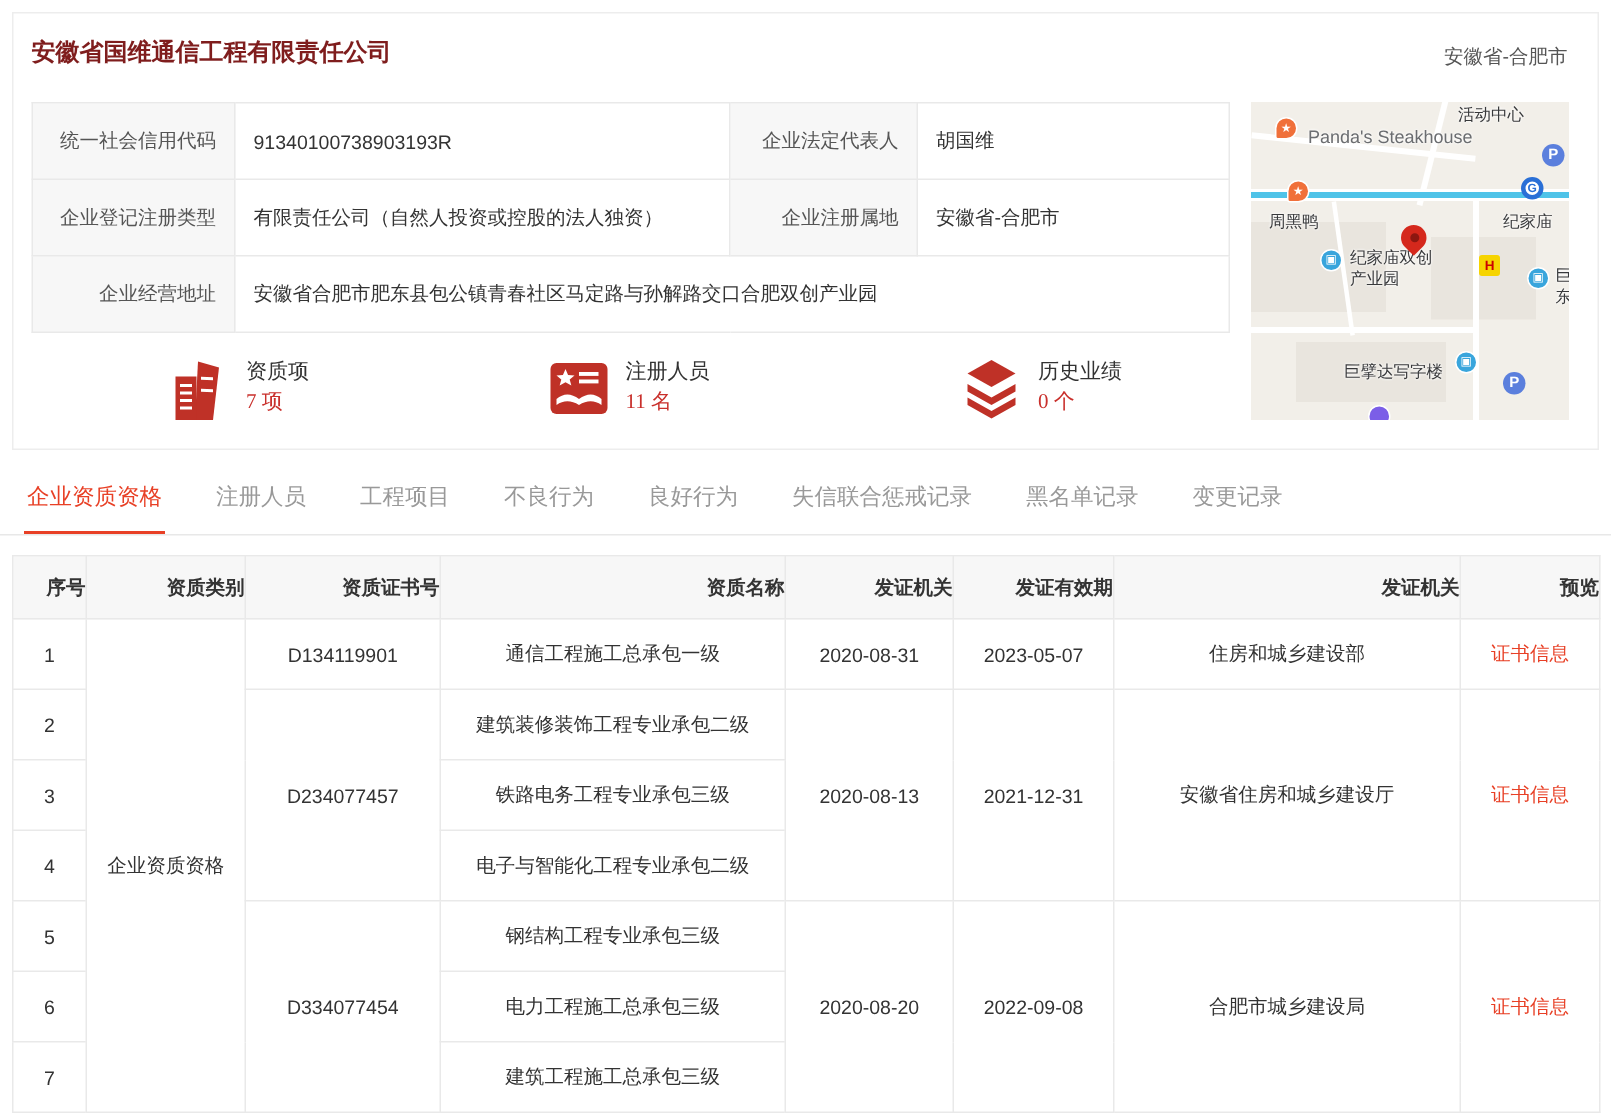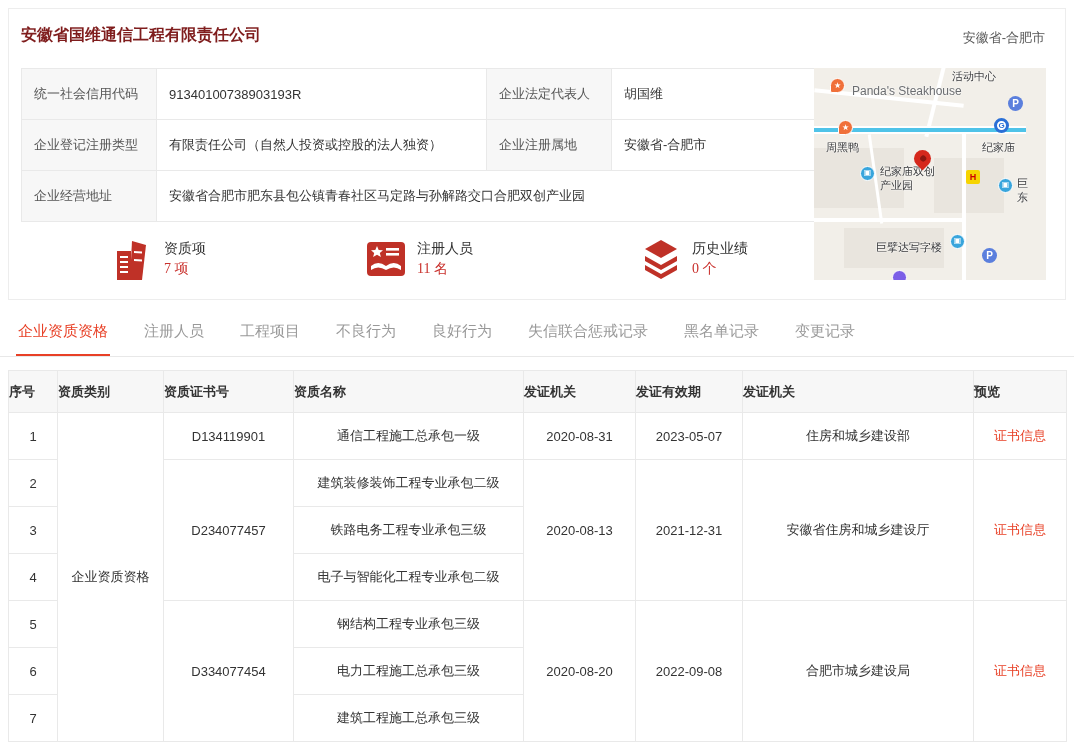--- a/index.html
+++ b/index.html
@@ -7,33 +7,33 @@
     font-family:"Liberation Sans","DejaVu Sans",sans-serif; color:#333; overflow:hidden; }
 
   
   .card { position:relative; margin:8px 8px 0; width:1058px; height:292px;
     border:1px solid #ededed; background:#fff; }
   .company-title { position:absolute; left:12px; top:16px; font-size:16px; font-weight:bold; color:#7f1d1d; }
   .region { position:absolute; right:20px; top:20px; font-size:13px; color:#555; }
 
   .info-table { position:absolute; left:12px; top:59px; border-collapse:collapse; table-layout:fixed; }
   .info-table td { border:1px solid #e9e9e9; height:51px; font-size:13px; padding:4px 12px; }
-  .info-table td.lbl { background:#f7f7f7; color:#555; text-align:left; }
+  .info-table td.lbl { background:#f7f7f7; color:#555; text-align:right; }
   .info-table td.val { color:#333; text-align:left; }
 
   
   .stats { position:absolute; left:0; top:221px; width:820px; height:62px; }
   .stat { position:absolute; display:flex; align-items:center; }
   .stat-icon { width:42px; height:42px; margin-right:10px; display:flex; align-items:center; justify-content:center; }
   .stat-texts { display:flex; flex-direction:column; justify-content:center; line-height:20px;font-family:Liberation Serif, serif; }
   .stat-label { font-size:14px; color:#333; }
   .stat-value { font-size:14px; color:#c9302c; }
 
   
-  .map { position:absolute; right:19px; top:59px; width:232px; height:212px;
+  .map { position:absolute; right:19px; top:59px; width:212px; height:212px;
     background:#f2efe9; overflow:hidden; cursor:pointer; }
   .map .block { position:absolute; background:#e9e5de; }
   .map .road { position:absolute; background:#ffffff; }
   .map .blue-line { position:absolute; left:0; top:60px; width:212px; height:4px; background:#4fc3e8; }
   .map-label { position:absolute; font-size:11px; color:#38393b; white-space:nowrap;
     text-shadow:0 0 2px #fff,0 0 2px #fff; }
   .pin-orange { position:absolute; width:15px; height:15px; border-radius:50% 50% 50% 2px;
     background:#f0703a; border:1.5px solid #fff; display:flex; align-items:center; justify-content:center;
     color:#fff; font-size:8px; }
   .parking { position:absolute; width:15px; height:15px; border-radius:50%;
@@ -51,21 +51,21 @@
     border-radius:50%; background:#8c1710; }
 
   
   .tabs { margin-top:10px; padding-left:16px; border-bottom:1px solid #e8e8e8; display:flex; gap:32px; }
   .tab { font-size:15px; color:#999; padding:12px 2px 13px; cursor:pointer; border-bottom:2px solid transparent; }
   .tab.active { color:#e84026; border-bottom-color:#e84026; }
 
   
   .qual-table { margin:13px 8px 0; width:1058px; border-collapse:collapse; table-layout:fixed; }
   .qual-table th { background:#f7f7f7; font-size:13px; font-weight:bold; color:#333;
-    border:1px solid #e9e9e9; height:42px; text-align:left; }
+    border:1px solid #e9e9e9; height:42px; text-align:right; }
   .qual-table td { border:1px solid #e9e9e9; height:47px; font-size:13px; color:#333;
     text-align:center; padding:2px 6px; }
   .cert-link { color:#e84026; text-decoration:none; cursor:pointer; }
 </style>
 </head>
 <body>
 
 <div class="card">
   <h1 class="company-title">安徽省国维通信工程有限责任公司</h1>
   <span class="region">安徽省-合肥市</span>

